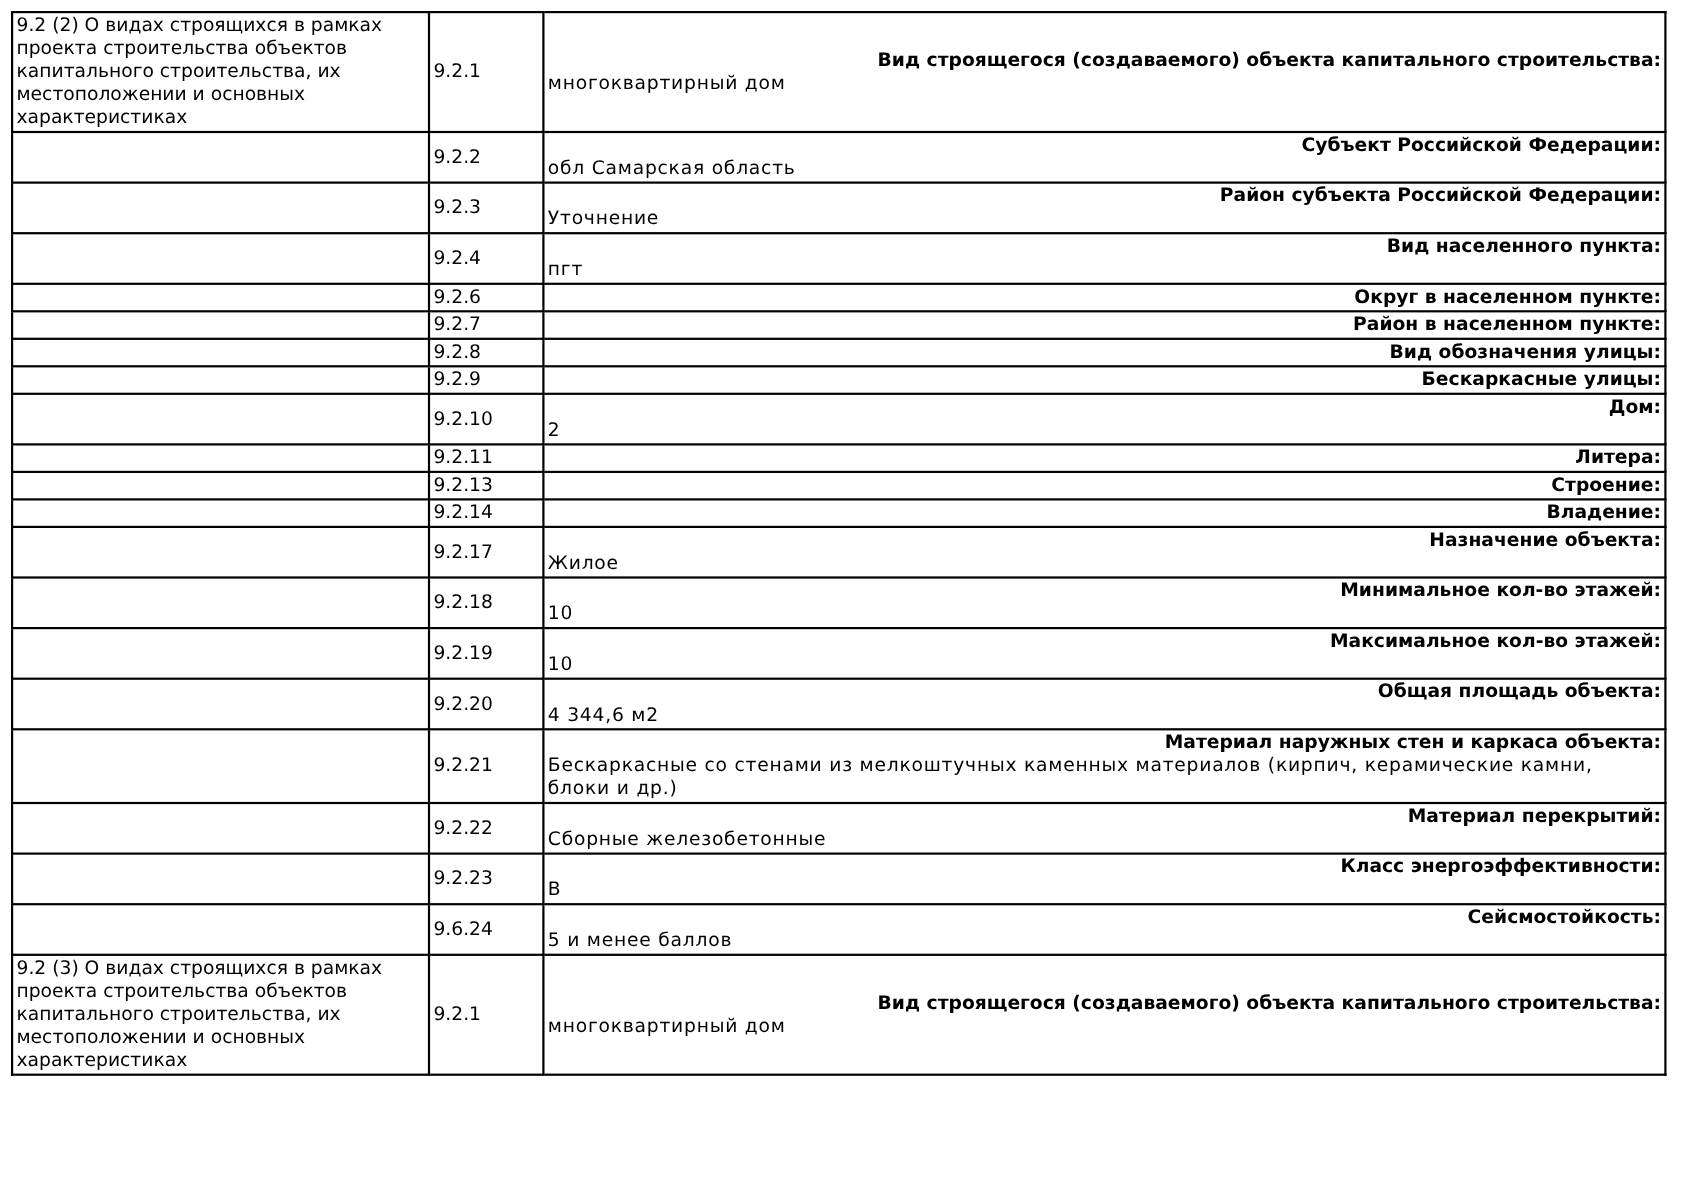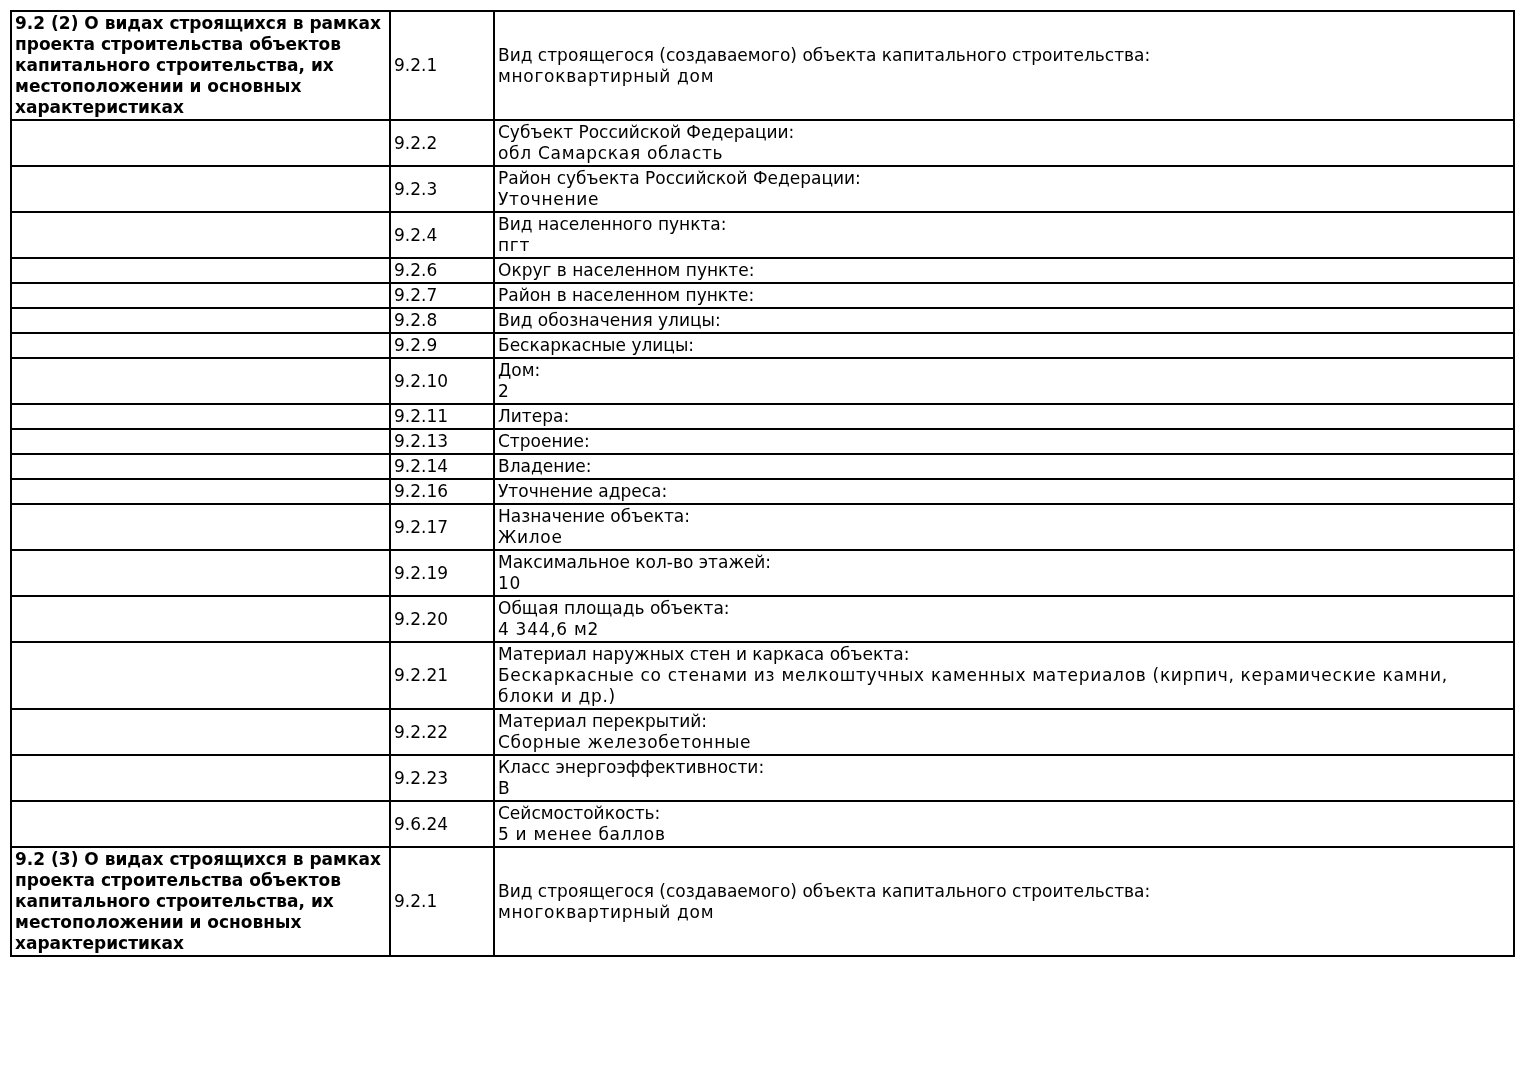--- a/index.html
+++ b/index.html
@@ -25,30 +25,30 @@
     border: 2px solid #000000;
     font-size: 17px;
     line-height: 21px;
     padding: 1px 3px 1px 3px;
     vertical-align: middle;
     overflow: hidden;
     word-wrap: break-word;
   }
   td.col-desc {
     vertical-align: top;
-    font-weight: bold;
   }
   td.col-num {
     vertical-align: middle;
   }
   .section-title {
     display: block;
   }
   .field-label {
-    font-weight: normal;
+    font-weight: bold;
+    text-align: right;
   }
   .field-value {
     font-weight: normal;
     letter-spacing: 0.7px;
   }
   .field-value:empty { display: none; }
 </style>
 </head>
 <body>
 
@@ -146,31 +146,32 @@
         </tr>
         <tr>
           <td class="col-desc"></td>
           <td class="col-num">9.2.14</td>
           <td class="col-content">
             <div class="field-label">Владение:</div>
           </td>
         </tr>
         <tr>
           <td class="col-desc"></td>
-          <td class="col-num">9.2.16</td>
-          <td class="col-content">
-            <div class="field-label">Уточнение адреса:</div>
-          </td>
-        </tr>
-        <tr>
-          <td class="col-desc"></td>
           <td class="col-num">9.2.17</td>
           <td class="col-content">
             <div class="field-label">Назначение объекта:</div>
             <div class="field-value">Жилое</div>
+          </td>
+        </tr>
+        <tr>
+          <td class="col-desc"></td>
+          <td class="col-num">9.2.18</td>
+          <td class="col-content">
+            <div class="field-label">Минимальное кол-во этажей:</div>
+            <div class="field-value">10</div>
           </td>
         </tr>
         <tr>
           <td class="col-desc"></td>
           <td class="col-num">9.2.19</td>
           <td class="col-content">
             <div class="field-label">Максимальное кол-во этажей:</div>
             <div class="field-value">10</div>
           </td>
         </tr>

